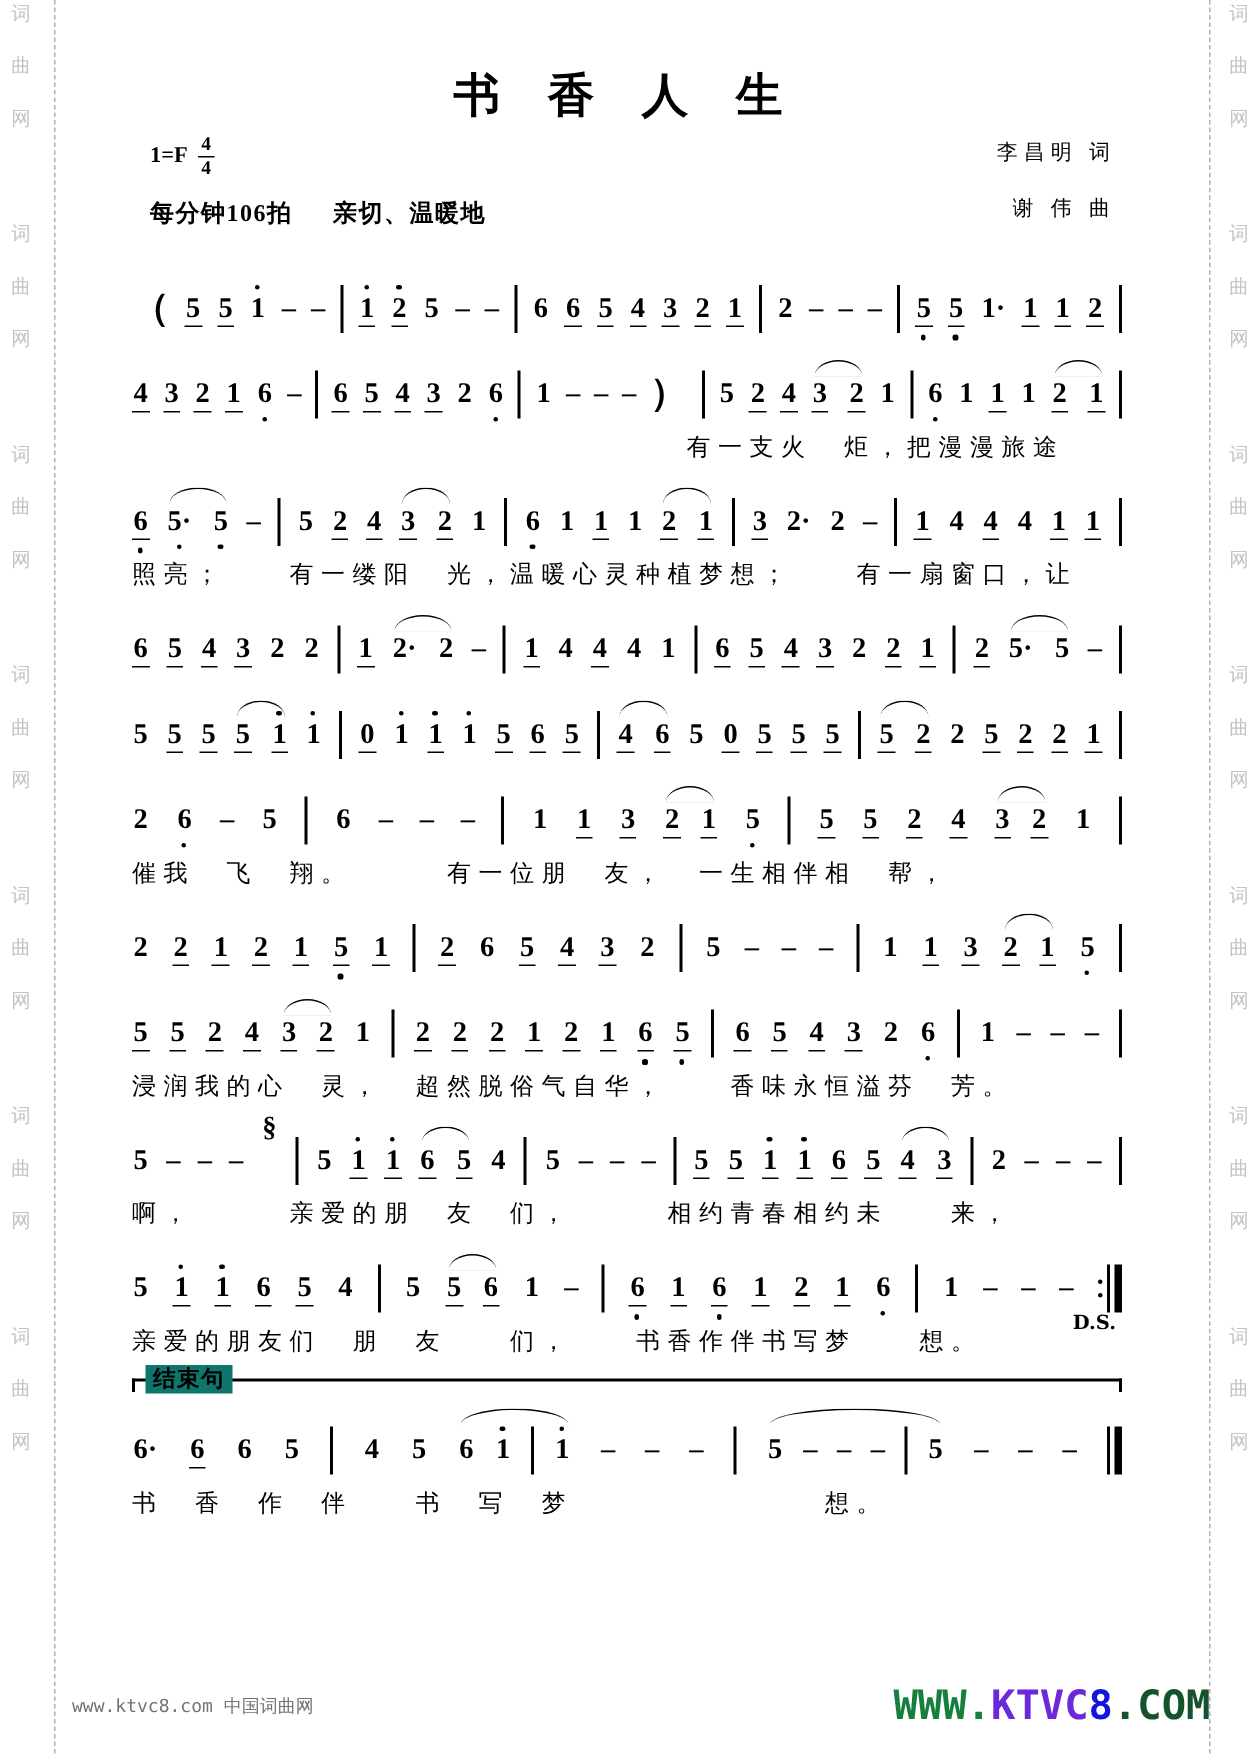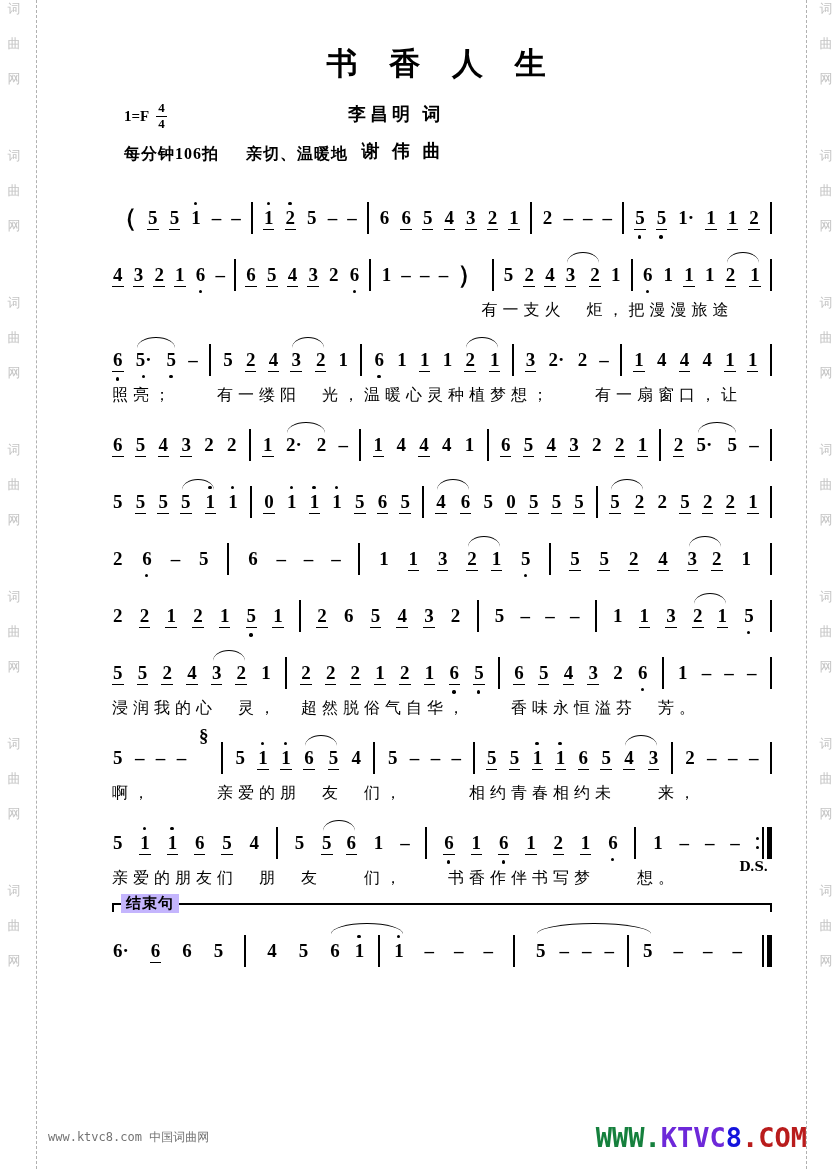--- a/index.html
+++ b/index.html
@@ -10,30 +10,30 @@
   
   .border-col{position:absolute;top:2px;bottom:0;width:22px;color:#c4c4c4;
     font-size:13px;text-align:center;line-height:1;overflow:hidden;}
   .border-col.left{left:3px;} .border-col.right{right:3px;}
   .border-group{margin-bottom:64px;}
   .border-group div{margin-bottom:22px;}
   .dash-line{position:absolute;top:0;bottom:0;width:0;border-left:1px dashed #b0b0b0;}
   .dash-line.left{left:36px;} .dash-line.right{right:33px;}
 
   
-  .content{position:absolute;left:112px;width:660px;top:44px;}
+  .content{position:absolute;left:88px;width:660px;top:44px;}
   .title{text-align:center;font-size:31px;font-weight:bold;letter-spacing:12px;line-height:40px;}
-  .header-row{display:flex;justify-content:flex-start;margin-top:12px;}
+  .header-row{display:flex;justify-content:space-between;}
   .meta-left{padding-left:12px;}
   .keysig{font-size:15px;font-weight:bold;display:flex;align-items:center;height:40px;}
   .frac{display:inline-flex;flex-direction:column;align-items:center;margin-left:7px;
     font-size:13px;line-height:1.15;}
   .frac .num{border-bottom:1.3px solid #000;padding:0 2px;}
   .tempo-row{font-size:16px;font-weight:bold;margin-top:8px;letter-spacing:1px;}
-  .credits{text-align:right;font-size:18px;font-weight:bold;line-height:37px;letter-spacing:4px;padding-right:4px;}
+  .credits{text-align:right;font-size:14px;font-weight:normal;line-height:37px;letter-spacing:4px;padding-right:4px;}
 
   
   .score{margin-top:22px;}
   .line{margin-bottom:13px;}
   .notes-row{display:flex;justify-content:space-between;align-items:center;
     height:36px;padding-top:8px;}
   .note{position:relative;display:inline-block;font-weight:bold;font-size:19px;
     line-height:22px;padding:0 1px;}
   .note.u{border-bottom:1.7px solid #000;}
   .note.hi::before{content:"";position:absolute;top:-5px;left:50%;margin-left:-2px;
@@ -52,21 +52,21 @@
   .rdots{display:inline-flex;flex-direction:column;gap:6px;}
   .rdots i{width:3.4px;height:3.4px;background:#000;border-radius:50%;}
   .thin{width:2px;height:32px;background:#000;}
   .thick{width:5px;height:32px;background:#000;}
   .lyrics-row{font-size:16px;letter-spacing:5px;margin-top:7px;white-space:nowrap;}
   .ds{height:0;text-align:right;font-size:13px;font-weight:bold;padding-right:4px;
     transform:translateY(-2px);font-family:"DejaVu Serif",serif;}
   .ending-head{position:relative;height:10px;border-top:2px solid #000;margin:14px 0 10px;}
   .ending-head::before,.ending-head::after{content:"";position:absolute;top:-2px;width:2px;height:9px;background:#000;}
   .ending-head::before{left:0;} .ending-head::after{right:0;}
-  .ending-label{position:absolute;left:9px;top:-11px;background:#c4b5fd;padding:0 5px;
+  .ending-label{position:absolute;left:9px;top:-11px;background:#0f766e;padding:0 5px;
     font-size:15px;font-weight:bold;letter-spacing:1px;}
 
   
   .footer{position:absolute;bottom:18px;left:48px;right:33px;display:flex;
     justify-content:space-between;align-items:center;}
   .footer-left{font-size:12px;color:#737373;font-family:"DejaVu Sans Mono",monospace;}
   .logo{font-family:"DejaVu Sans Mono",monospace;font-weight:bold;font-size:27px;
     letter-spacing:0;line-height:1;}
 </style>
 </head>
@@ -401,20 +401,21 @@
           <span class="note u">5</span>
           <span class="note u">2</span>
           <span class="note u">4</span>
           <span class="grp">
             <span class="note u">3</span>
             <span class="note u">2</span>
           </span>
           <span class="note">1</span>
           <span class="bar"></span>
         </div>
+        <div class="lyrics-row">催我　飞　翔。　　　有一位朋　友，　一生相伴相　帮，</div>
       </div>
       <div class="line">
         <div class="notes-row">
           <span class="note">2</span>
           <span class="note u">2</span>
           <span class="note u">1</span>
           <span class="note u">2</span>
           <span class="note u">1</span>
           <span class="note u lo">5</span>
           <span class="note u">1</span>
@@ -591,20 +592,21 @@
             <span class="note">5</span>
           </span>
           <span class="dash">–</span>
           <span class="dash">–</span>
           <span class="dash">–</span>
           <span class="final-bar">
             <span class="thin"></span>
             <span class="thick"></span>
           </span>
         </div>
+        <div class="lyrics-row">书　香　作　伴　　书　写　梦　　　　　　　　想。</div>
       </div>
     </div>
 </div>
 
 <div class="footer">
   <div class="footer-left">www.ktvc8.com 中国词曲网</div>
-  <div class="logo" id="site-logo"><span style="color: #15803d;">WWW.</span><span style="color: #6d28d9;">KTVC</span><span style="color: rgb(20, 20, 221);">8</span><span style="color: #b91c1c;">.COM</span></div>
+  <div class="logo" id="site-logo"><span style="color: #15803d;">WWW.</span><span style="color: #6d28d9;">KTVC</span><span style="color: rgb(20, 20, 221);">8</span><span style="color: #14532d;">.COM</span></div>
 </div>
 
 </body></html>

